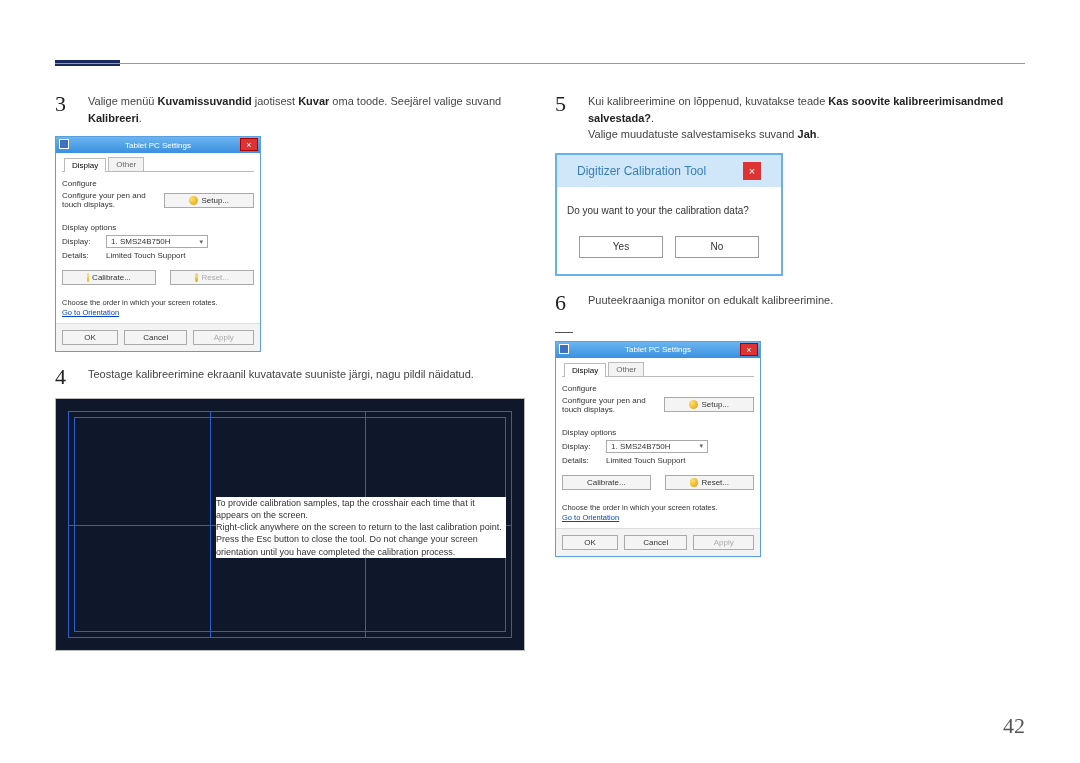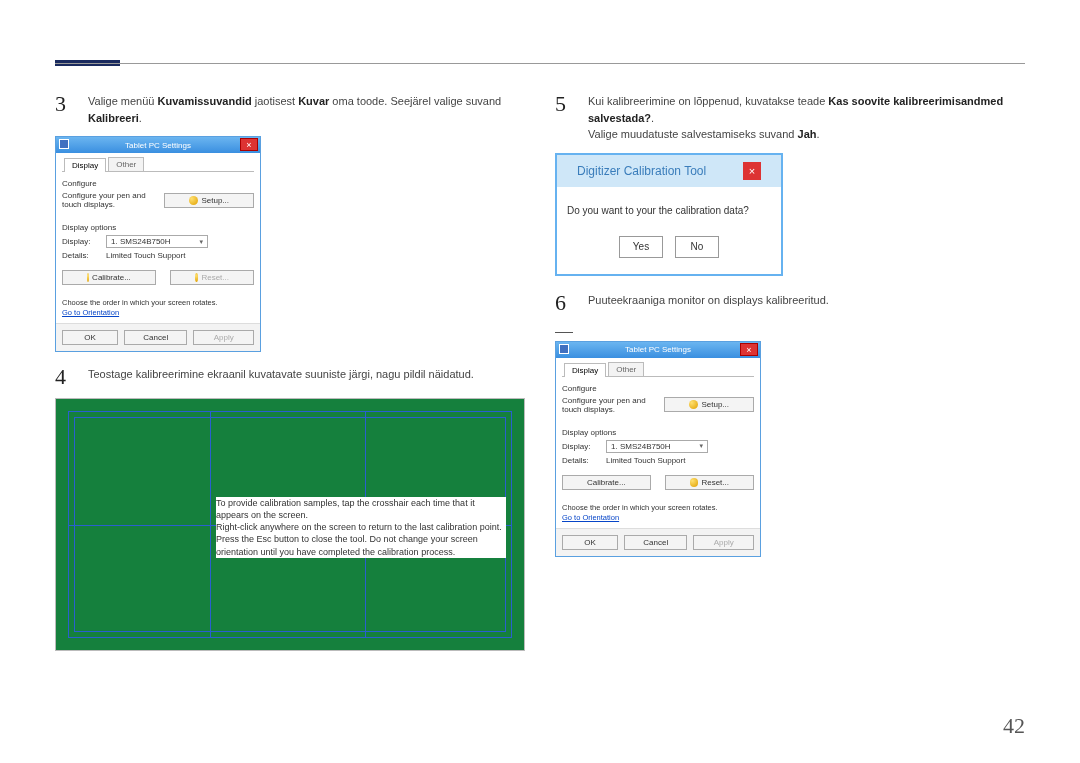--- a/index.html
+++ b/index.html
@@ -128,21 +128,21 @@
     border-top: 1px solid #ddd;
     background: #f3f3f3;
   }
 
   
   .calfig {
     width: 470px; height: 253px;
     border: 1px solid #bbb;
     margin: 8px 0 0 0;
     position: relative;
-    background: #15803d;
+    background: #0f172a;
   }
   .calfig .outer {
     position: absolute; inset: 12px;
     border: 1px solid #2a5fd0;
   }
   .calfig .inner {
     position: absolute; inset: 18px;
     border: 1px solid #2a5fd0;
   }
   .calfig .vline, .calfig .hline {
@@ -178,21 +178,21 @@
     justify-content: space-between;
     align-items: center;
   }
   .dig-title .x {
     width: 18px; height: 18px; background: #d33; color: #fff;
     display: flex; align-items: center; justify-content: center;
     font-size: 11px; cursor: pointer;
   }
   .dig-body { padding: 18px 10px 10px 10px; font-size: 10px; color: #333; text-align: left; }
   .dig-btns { display: flex; justify-content: center; gap: 12px; padding: 10px 0 16px 0; }
-  .dig-btn { border: 1px solid #999; background: #fff; width: 44px; height: 22px; font-size: 10px; color: #333; display: flex; align-items: center; justify-content: center; cursor: pointer; }
+  .dig-btn { border: 1px solid #999; background: #fff; width: 84px; height: 22px; font-size: 10px; color: #333; display: flex; align-items: center; justify-content: center; cursor: pointer; }
 
   .dash-note { display: flex; gap: 8px; margin: 0 0 6px 0; }
   .dash { width: 18px; border-top: 1px solid #555; margin-top: 8px; }
   .dash-text { font-size: 11px; color: #888; }
   .dash-text b { color: #555; }
 
   .page-num {
     position: absolute;
     right: 55px;
     bottom: 24px;
@@ -303,21 +303,21 @@
       </div>
       <div class="dig-body">Do you want to your the calibration data?</div>
       <div class="dig-btns">
         <div class="dig-btn">Yes</div>
         <div class="dig-btn">No</div>
       </div>
     </div>
 
     <div class="step">
       <div class="step-num">6</div>
-      <div class="step-body">Puuteekraaniga monitor on displays kalibreeritud.</div>
+      <div class="step-body">Puuteekraaniga monitor on edukalt kalibreerimine.</div>
     </div>
 
     <div class="dash-note">
       <div class="dash"></div>
     </div>
 
     <div class="win">
       <div class="win-titlebar">
         <span class="ticon"></span>
         <span>Tablet PC Settings</span>

